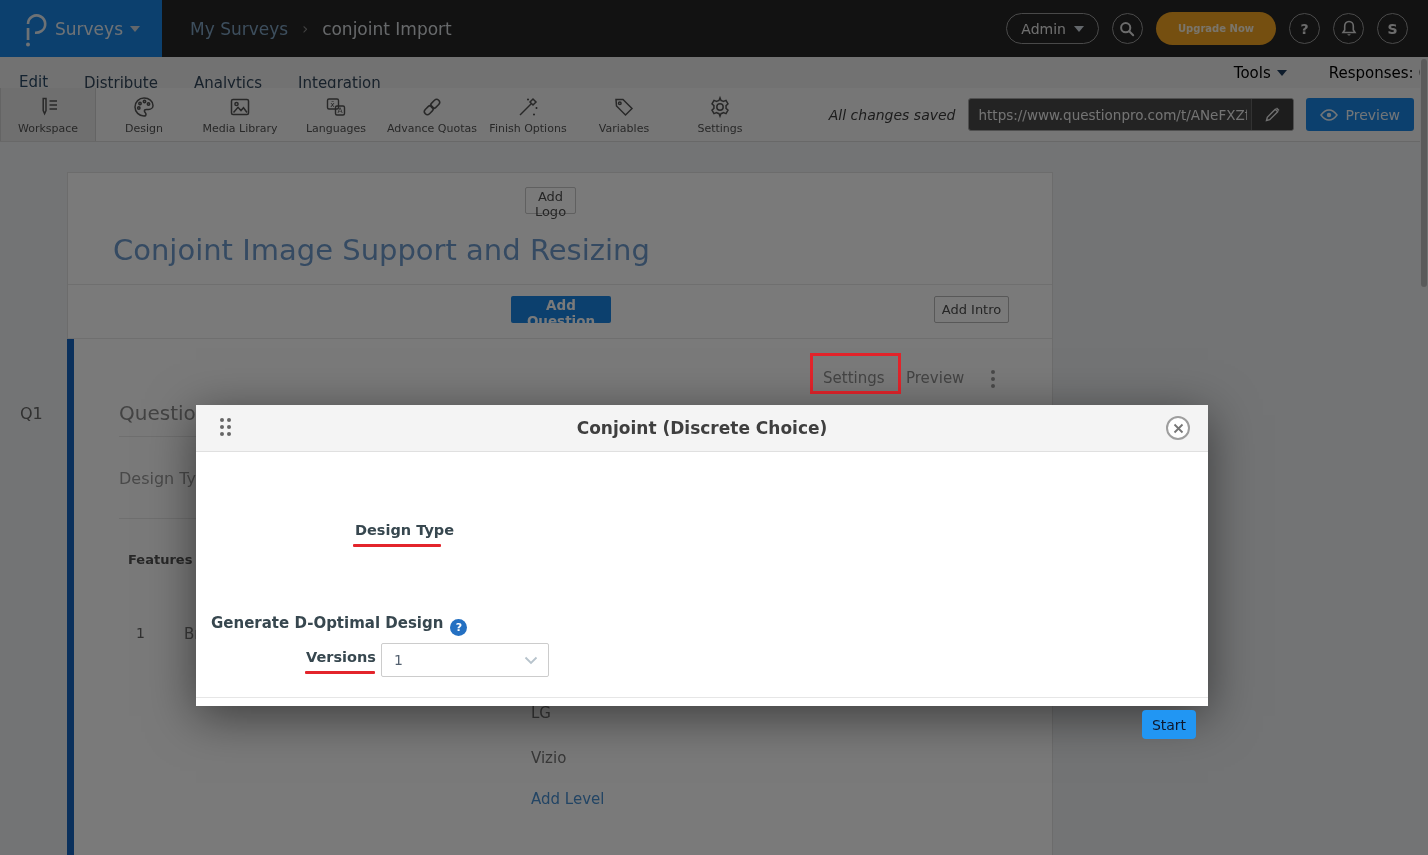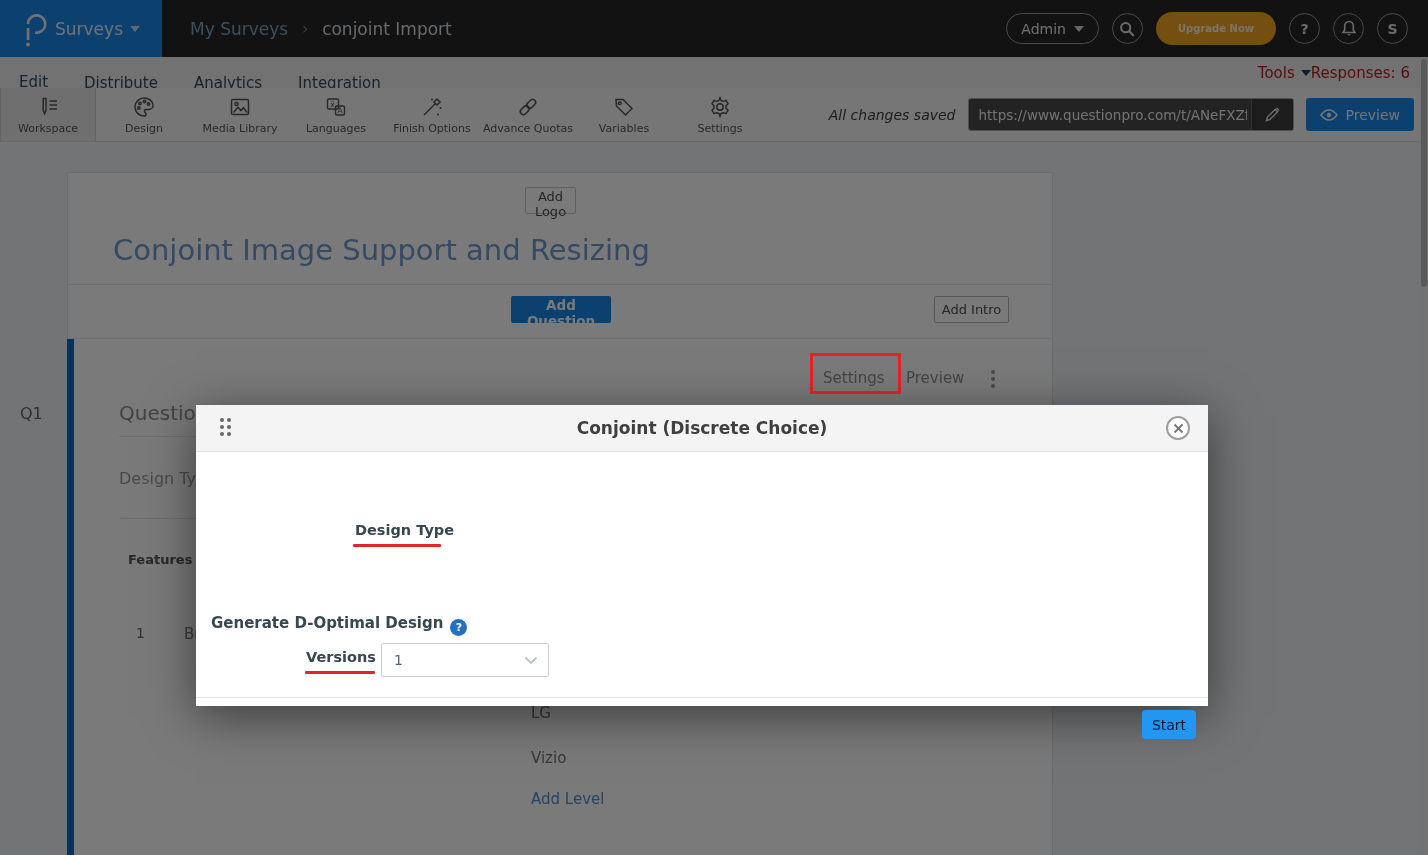--- a/index.html
+++ b/index.html
@@ -17,21 +17,21 @@
   .crumb-cur{color:#d7dbdf;}
   .tb-right{margin-left:auto;display:flex;align-items:center;gap:13px;padding-right:20px;}
   .pill{height:31px;border:1px solid #9a9a9a;border-radius:16px;display:flex;align-items:center;gap:8px;padding:0 14px;color:#e8e8e8;font-size:14px;cursor:pointer;background:transparent;}
   .circ{width:31px;height:31px;border:1px solid #9a9a9a;border-radius:50%;display:flex;align-items:center;justify-content:center;color:#e0e0e0;cursor:pointer;background:transparent;font-size:14px;}
   .upgrade{height:33px;border-radius:17px;background:#F5A623;border:none;color:#fdf4df;font-size:10px;font-weight:bold;padding:0 22px;cursor:pointer;}
 
   
   .tabsrow{position:absolute;top:57px;left:0;right:0;height:31px;background:#efefef;display:flex;align-items:center;padding-left:18px;gap:34px;font-size:15px;color:#33475b;}
   .tab{cursor:pointer;padding:4px 1px;margin-top:20px;}
   .tab.active{border-bottom:2px solid #2e6da4;color:#2b4a66;}
-  .tabs-right{margin-left:auto;display:flex;align-items:center;padding-right:18px;color:#b91c1c;}
+  .tabs-right{margin-left:auto;display:flex;align-items:center;gap:42px;padding-right:0;color:#000000;}
   .tools{display:flex;align-items:center;gap:6px;cursor:pointer;}
   .tools .caret{border-top-color:#1f3c5c;}
 
   
   .toolbar{position:absolute;top:88px;left:0;right:0;height:54px;background:#f7f7f7;border-bottom:1px solid #d9d9d9;display:flex;align-items:stretch;}
   .tool{width:96px;display:flex;flex-direction:column;align-items:center;justify-content:center;gap:3px;cursor:pointer;color:#545454;}
   .tool.active{background:#e9e9e9;border-left:1px solid #d2d2d2;border-right:1px solid #d2d2d2;}
   .tool .lbl{font-size:11px;color:#545454;white-space:nowrap;}
   .tool svg{display:block;}
   .tb2-right{margin-left:auto;display:flex;align-items:center;gap:12px;padding-right:14px;}
@@ -182,34 +182,34 @@
       <svg width="24" height="24" viewBox="0 0 24 24" fill="none" stroke="#545454" stroke-width="1.4">
         <rect x="3.5" y="4" width="11" height="10" rx="1.5"></rect>
           <rect x="11.5" y="11" width="9" height="9" rx="1.5"></rect>
         <text x="6.3" y="11.6" font-size="7.5" stroke="none" fill="#545454">x̄</text>
         <text x="13.6" y="18.4" font-size="7.5" stroke="none" fill="#545454">A</text>
       </svg>
       <span class="lbl">Languages</span>
     </div>
     <div class="tool">
       <svg width="24" height="24" viewBox="0 0 24 24" fill="none" stroke="#545454" stroke-width="1.5">
-        <path d="M15.5 8.5L4 20"></path>
-          <path d="M14 7l3-3 3 3-3 3z"></path>
-        <path d="M12 3.5v2M11 4.5h2M20.5 12v2M19.5 13h2M18 18.5v2M17 19.5h2" stroke-width="1.2"></path>
-      </svg>
-      <span class="lbl">Finish Options</span>
-    </div>
-    <div class="tool">
-      <svg width="24" height="24" viewBox="0 0 24 24" fill="none" stroke="#545454" stroke-width="1.5">
         <g transform="rotate(-45 12 12)">
           <rect x="2.5" y="9" width="10" height="6" rx="3"></rect>
           <rect x="11.5" y="9" width="10" height="6" rx="3"></rect>
         </g>
       </svg>
       <span class="lbl">Advance Quotas</span>
+    </div>
+    <div class="tool">
+      <svg width="24" height="24" viewBox="0 0 24 24" fill="none" stroke="#545454" stroke-width="1.5">
+        <path d="M15.5 8.5L4 20"></path>
+          <path d="M14 7l3-3 3 3-3 3z"></path>
+        <path d="M12 3.5v2M11 4.5h2M20.5 12v2M19.5 13h2M18 18.5v2M17 19.5h2" stroke-width="1.2"></path>
+      </svg>
+      <span class="lbl">Finish Options</span>
     </div>
     <div class="tool">
       <svg width="24" height="24" viewBox="0 0 24 24" fill="none" stroke="#545454" stroke-width="1.5">
         <path d="M4 4.5h7l9 9-6.5 6.5-9-9z"></path>
           <circle cx="7.8" cy="8.3" r="1.3"></circle>
       </svg>
       <span class="lbl">Variables</span>
     </div>
     <div class="tool">
       <svg width="24" height="24" viewBox="0 0 24 24" fill="none" stroke="#545454" stroke-width="1.5">

